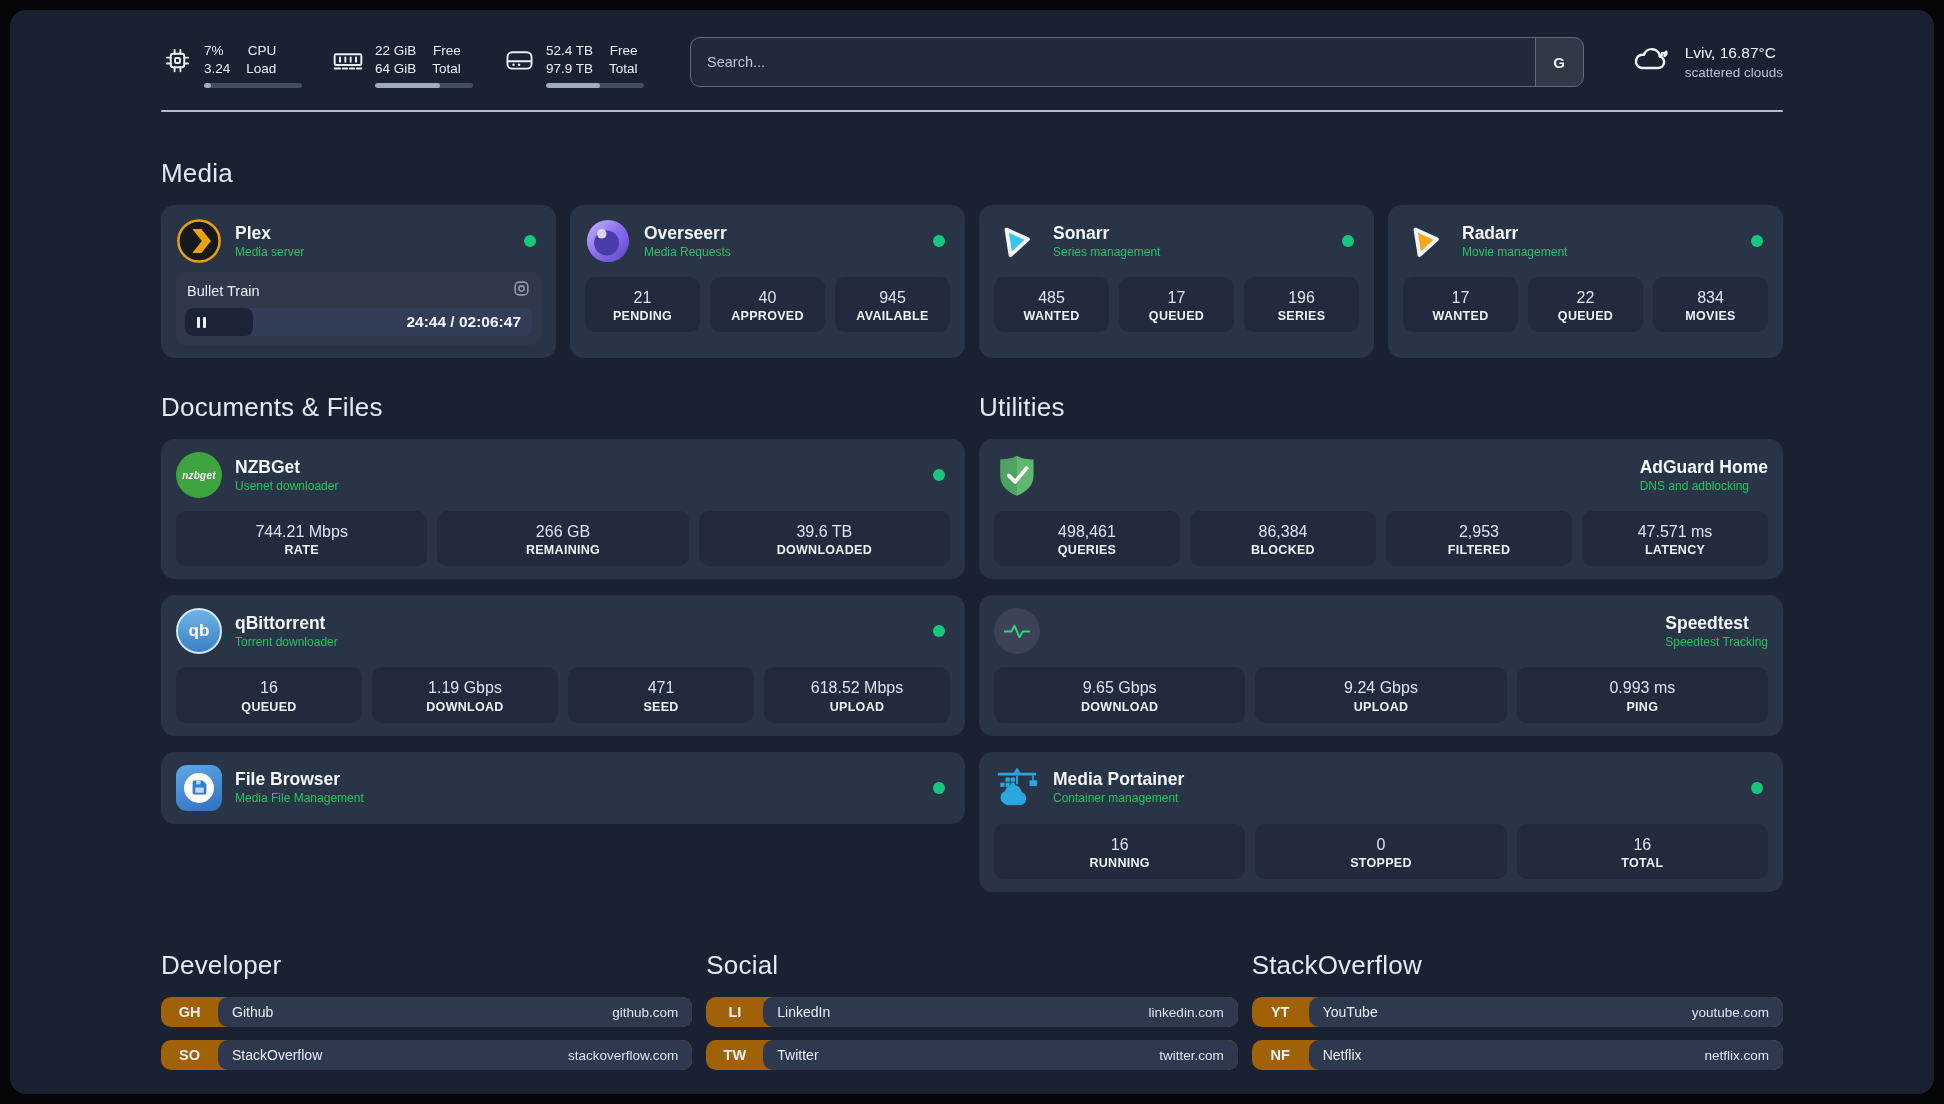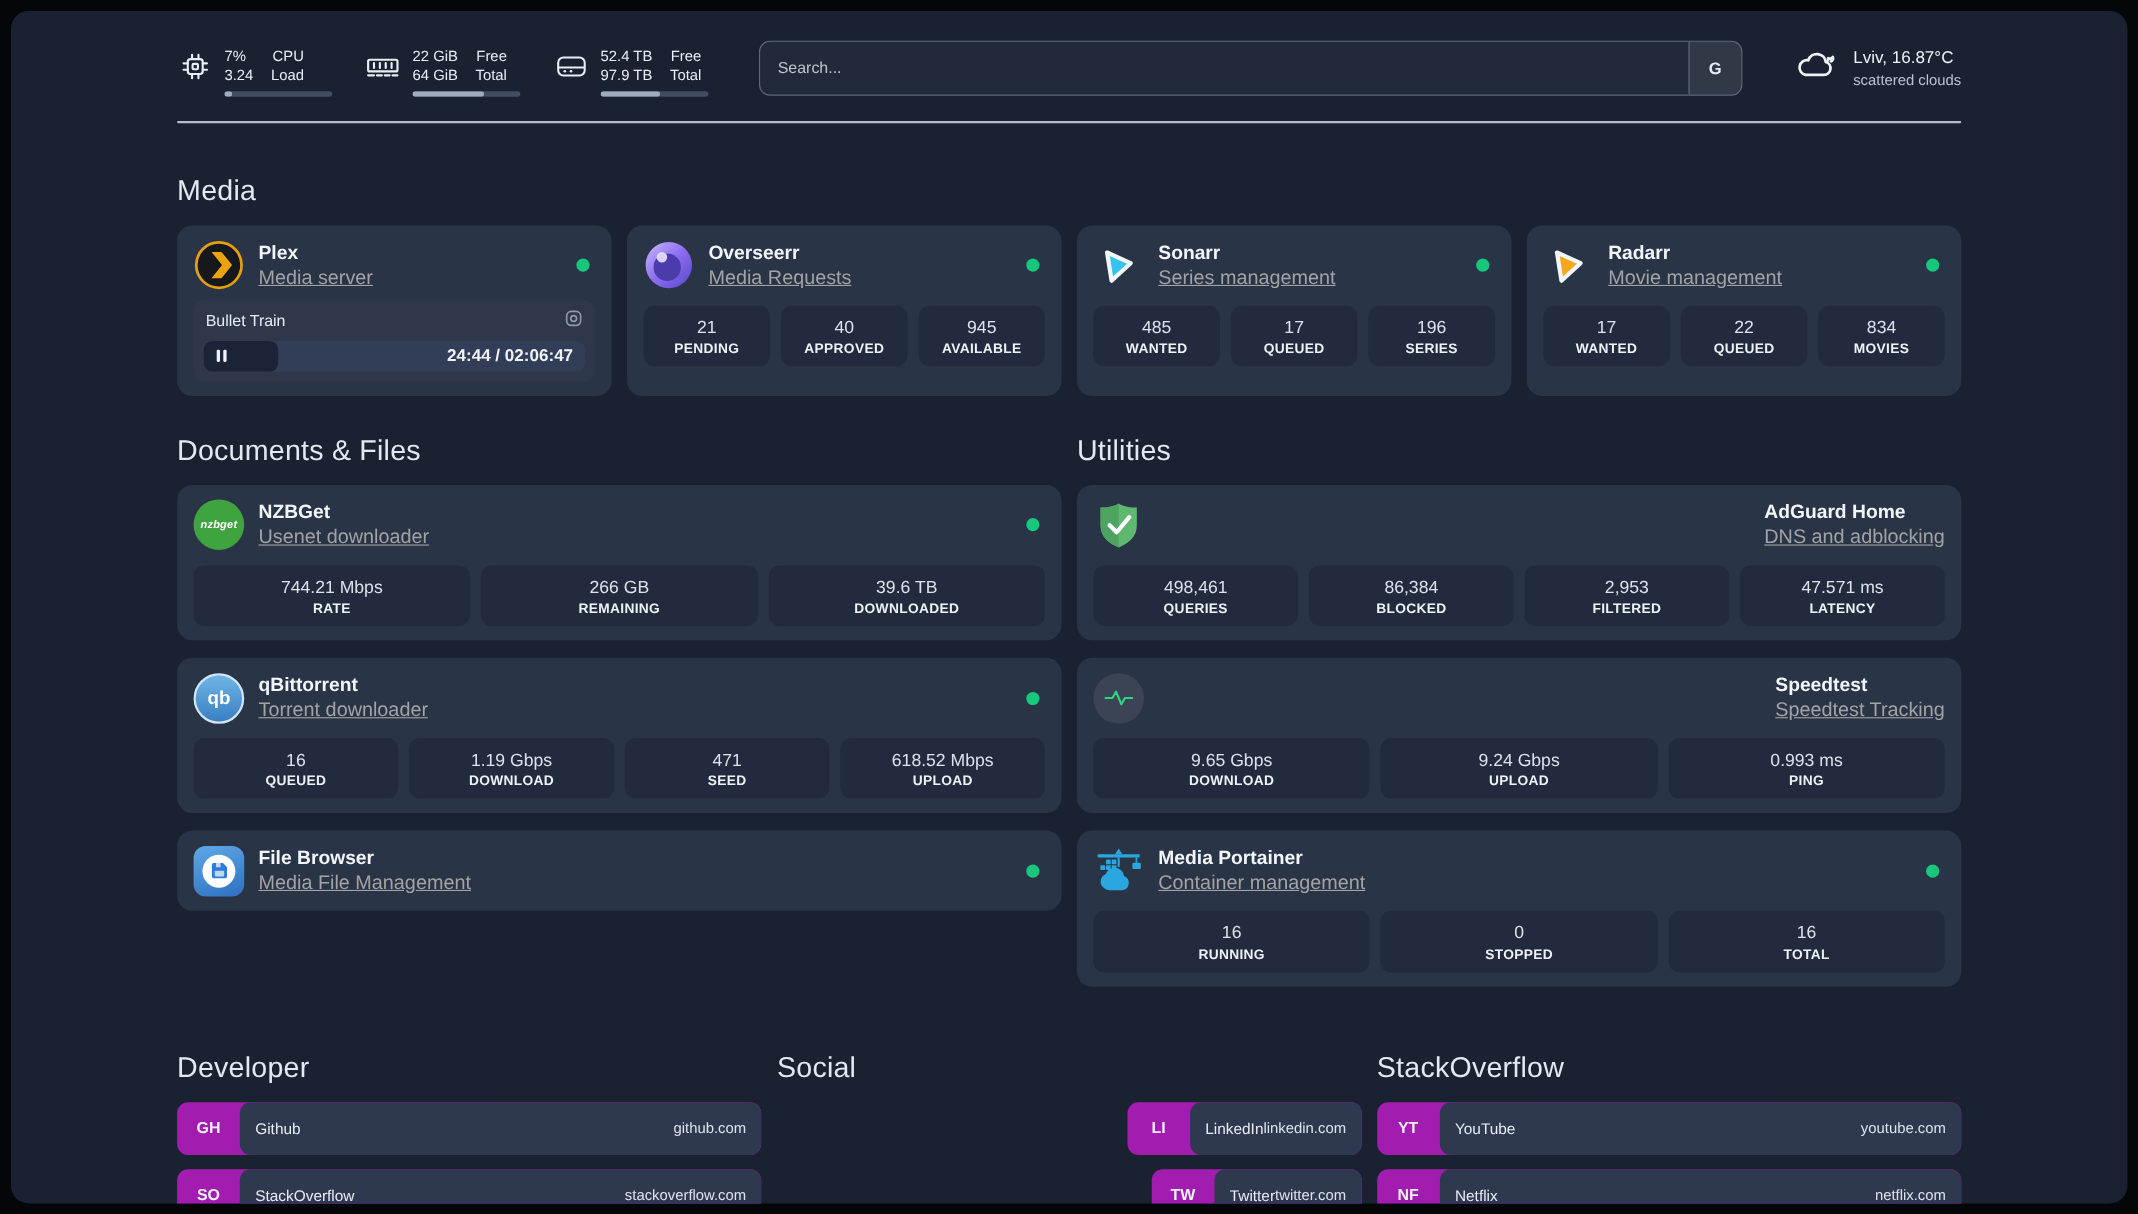--- a/index.html
+++ b/index.html
@@ -39,21 +39,21 @@
 
   .grid4 { display:grid; grid-template-columns:repeat(4,1fr); gap:14px; margin-top:16px; }
   .grid2 { display:grid; grid-template-columns:1fr 1fr; gap:14px; margin-top:16px; align-items:start; }
   .stack { display:flex; flex-direction:column; gap:16px; }
 
   .card { background:#2a3447; border-radius:14px; padding:13px 15px; }
   .card-head { display:flex; align-items:center; gap:13px;justify-content:space-between; }
   .app-icon { width:46px; height:46px; flex:none; display:flex; align-items:center; justify-content:center; }
   .titles { display:flex; flex-direction:column; line-height:1.32; }
   .title { font-size:17.5px; font-weight:700; color:#f2f5fa; }
-  .subtitle { font-size:18px; color:#a3a3a3;text-decoration:underline; }
+  .subtitle { font-size:12px; color:#22c55e; }
   .dot { width:12px; height:12px; border-radius:50%; background:#17c87c; margin-left:auto; margin-right:5px; flex:none; }
 
   .tiles { display:flex; gap:10px; margin-top:13px; }
   .tile { flex:1; background:#212b3d; border-radius:10px; text-align:center; padding:10px 4px 9px; }
   .tile-val { font-size:16px; color:#dce3ed; line-height:1.4; }
   .tile-lbl { font-size:12.5px; font-weight:700; color:#eef2f7; letter-spacing:.3px; }
 
   
   .session { margin-top:8px; background:rgba(255,255,255,0.025); border-radius:10px; padding:7px 9px 9px; }
   .session-head { display:flex; align-items:center; justify-content:space-between; padding:1px 2px 7px; }
@@ -69,21 +69,21 @@
   .nzb span { font-size:10px; font-weight:700; font-style:italic; color:#fff; letter-spacing:.2px; }
   .qb { background:linear-gradient(180deg,#6fb4e6,#3a7fc2); border:2px solid #d3e6f8; }
   .qb span { font-size:17px; font-weight:700; color:#fff; }
   .fb { width:46px; height:46px; border-radius:11px; background:linear-gradient(160deg,#5fa9e7,#2f6fc0); display:flex; align-items:center; justify-content:center; }
   .fb-inner { width:30px; height:30px; border-radius:50%; background:#fff; display:flex; align-items:center; justify-content:center; }
   .st { background:#3b4354; }
 
   
   .links-grid { display:grid; grid-template-columns:repeat(3,1fr); gap:14px; margin-top:14px; align-items:start; }
   .link-col { display:flex; flex-direction:column; gap:13px; }
-  .link-row { display:flex; background:#a21caf; border-radius:10px; height:48px; overflow:hidden; align-items:stretch; cursor:pointer; }
+  .link-row { display:flex; background:#a16207; border-radius:10px; height:30px; overflow:hidden; align-items:stretch; cursor:pointer; }
   .abbr { width:57px; display:flex; align-items:center; justify-content:center; font-size:14.5px; font-weight:700; color:#ecf0f6; flex:none; }
   .link-inner { flex:1; background:#2e3950; border-radius:10px; display:flex; align-items:center; padding:0 14px; }
   .link-name { font-size:14px; color:#e8edf4; }
   .link-url { margin-left:auto; font-size:13.5px; color:#dde4ee; }
 </style>
 </head>
 <body>
 
 <div class="dashboard">
   <div class="content">
@@ -539,21 +539,21 @@
               <span class="link-name">StackOverflow</span>
               <span class="link-url">stackoverflow.com</span>
             </div>
           </div>
 
         </div>
       </div>
 
       <div>
         <div class="section-heading">Social</div>
-        <div class="link-col" style="margin-top:16px;align-items:flex-end;">
+        <div class="link-col" style="margin-top:16px;">
           <div class="link-row">
             <span class="abbr">LI</span>
             <div class="link-inner">
               <span class="link-name">LinkedIn</span>
               <span class="link-url">linkedin.com</span>
             </div>
           </div>
           <div class="link-row">
             <span class="abbr">TW</span>
             <div class="link-inner">

